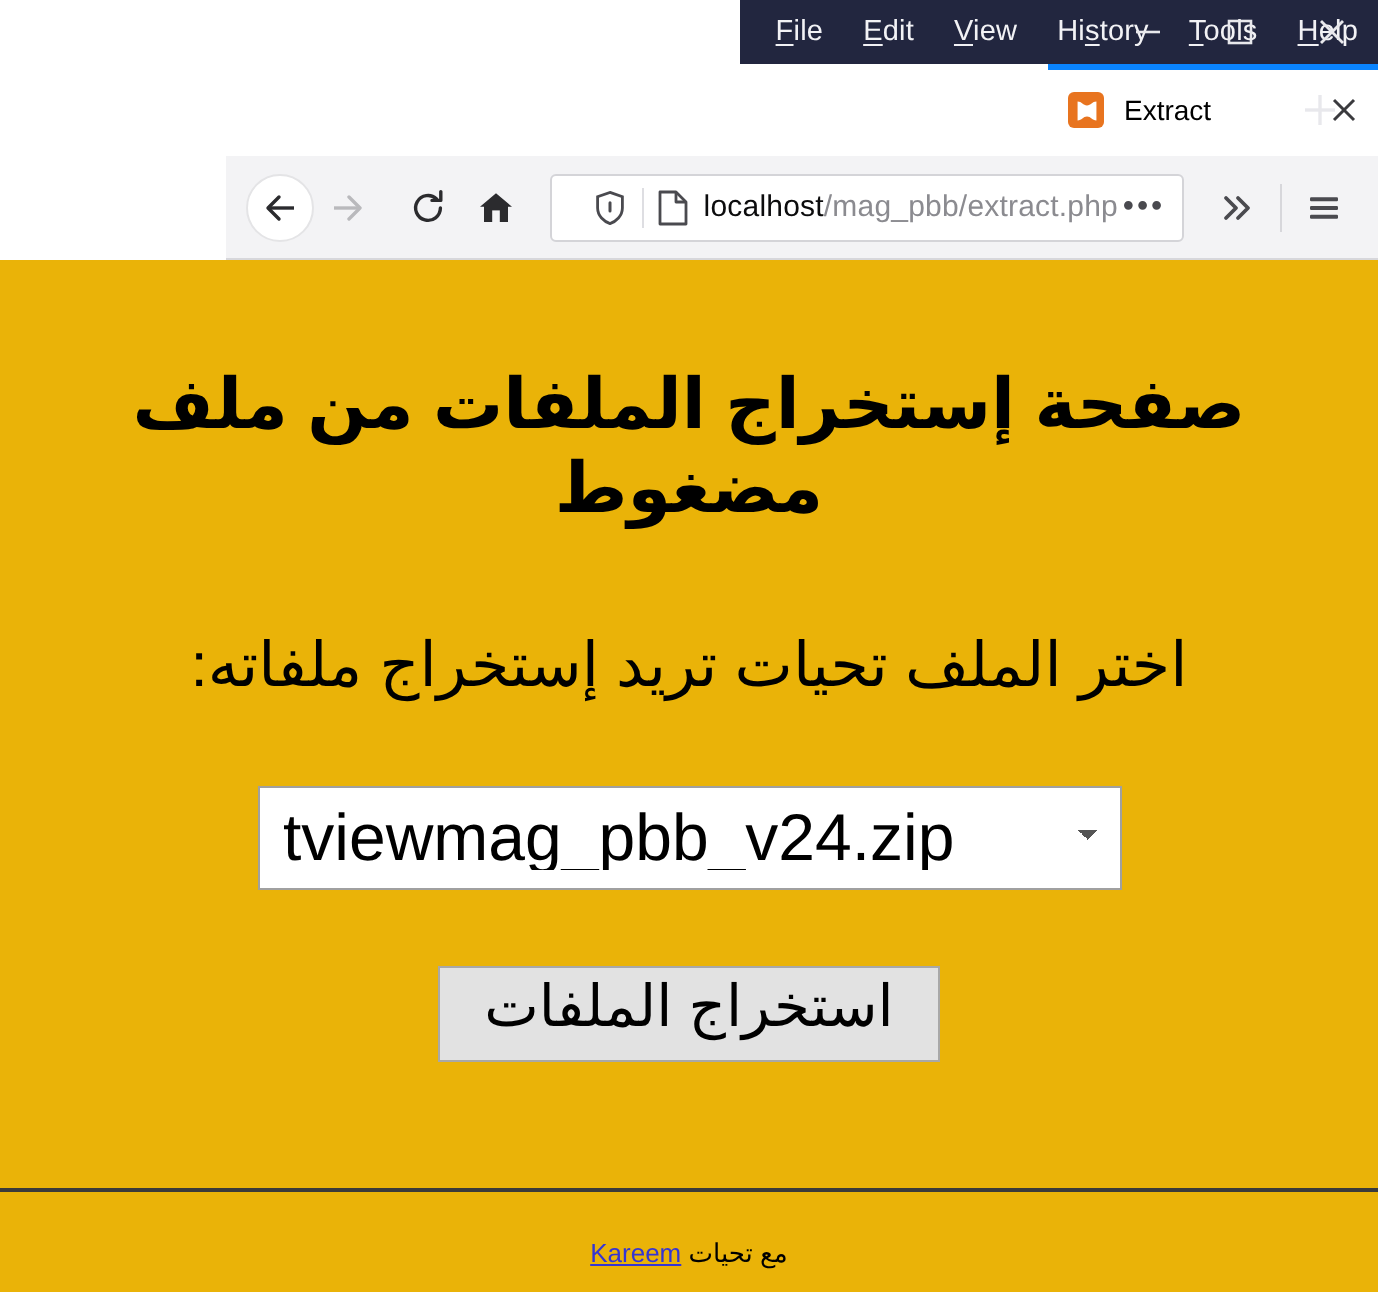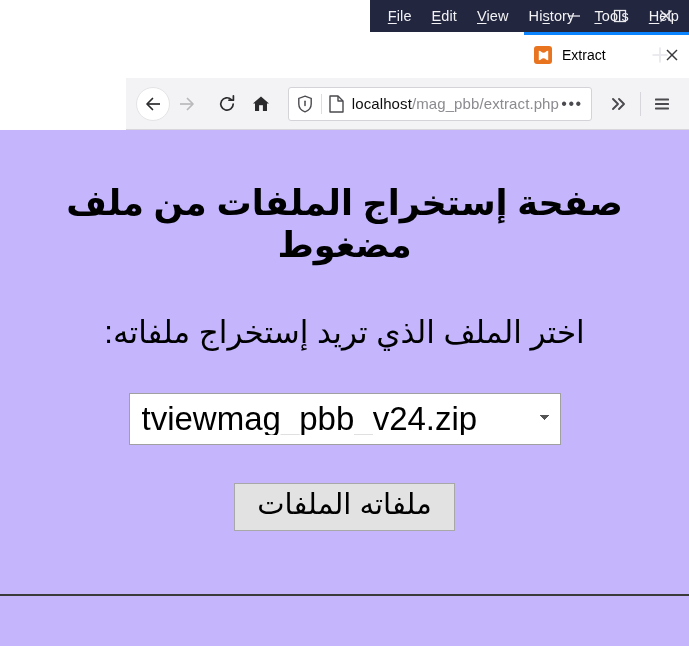--- a/index.html
+++ b/index.html
@@ -168,21 +168,21 @@
   .urlbar {
     flex: 1 1 auto;
     height: 34px;
     margin: 0 10px;
     background: #ffffff;
     border: 1px solid #d4d4d8;
     border-radius: 3px;
     display: flex;
     align-items: center;
     box-sizing: border-box;
-    padding: 0 6px 0 0;
+    padding: 0 6px 0 13px;
     min-width: 0;
   }
   .url-shield {
     width: 32px;
     height: 32px;
     display: flex;
     align-items: center;
     justify-content: center;
     flex: 0 0 auto;
   }
@@ -225,21 +225,21 @@
     width: 1px;
     height: 24px;
     background: #d7d7db;
     margin: 0 4px;
     flex: 0 0 auto;
   }
 
   
   .content {
     flex: 1 1 auto;
-    background: #c4b5fd;
+    background: #eab308;
     position: relative;
     overflow: hidden;
   }
   .page-heading {
     text-align: center;
     direction: rtl;
     font-weight: bold;
     font-size: 35px;
     color: #000000;
     margin: 0;
@@ -456,29 +456,32 @@
         <rect x="3" y="9" width="14" height="2" rx="0.6" fill="#4a4a4f"></rect>
         <rect x="3" y="13.4" width="14" height="2" rx="0.6" fill="#4a4a4f"></rect>
       </svg>
     </div>
   </div>
 
   <div class="content">
 
     <h1 class="page-heading">صفحة إستخراج الملفات من ملف مضغوط</h1>
 
-    <h2 class="page-subheading">اختر الملف الذي تريد إستخراج ملفاته:</h2>
+    <h2 class="page-subheading">اختر الملف تحيات تريد إستخراج ملفاته:</h2>
 
     <div class="select-row">
       <select class="file-select">
         <option>tviewmag_pbb_v24.zip</option>
       </select>
     </div>
 
     <div class="button-row">
-      <button class="extract-btn" type="button">ملفاته الملفات</button>
+      <button class="extract-btn" type="button">استخراج الملفات</button>
     </div>
 
     <hr class="footer-rule">
 
+    <div class="footer">
+      <span>مع تحيات </span><a href="#">Kareem</a>
+    </div>
 
   </div>
 </div>
 
 </body></html>

